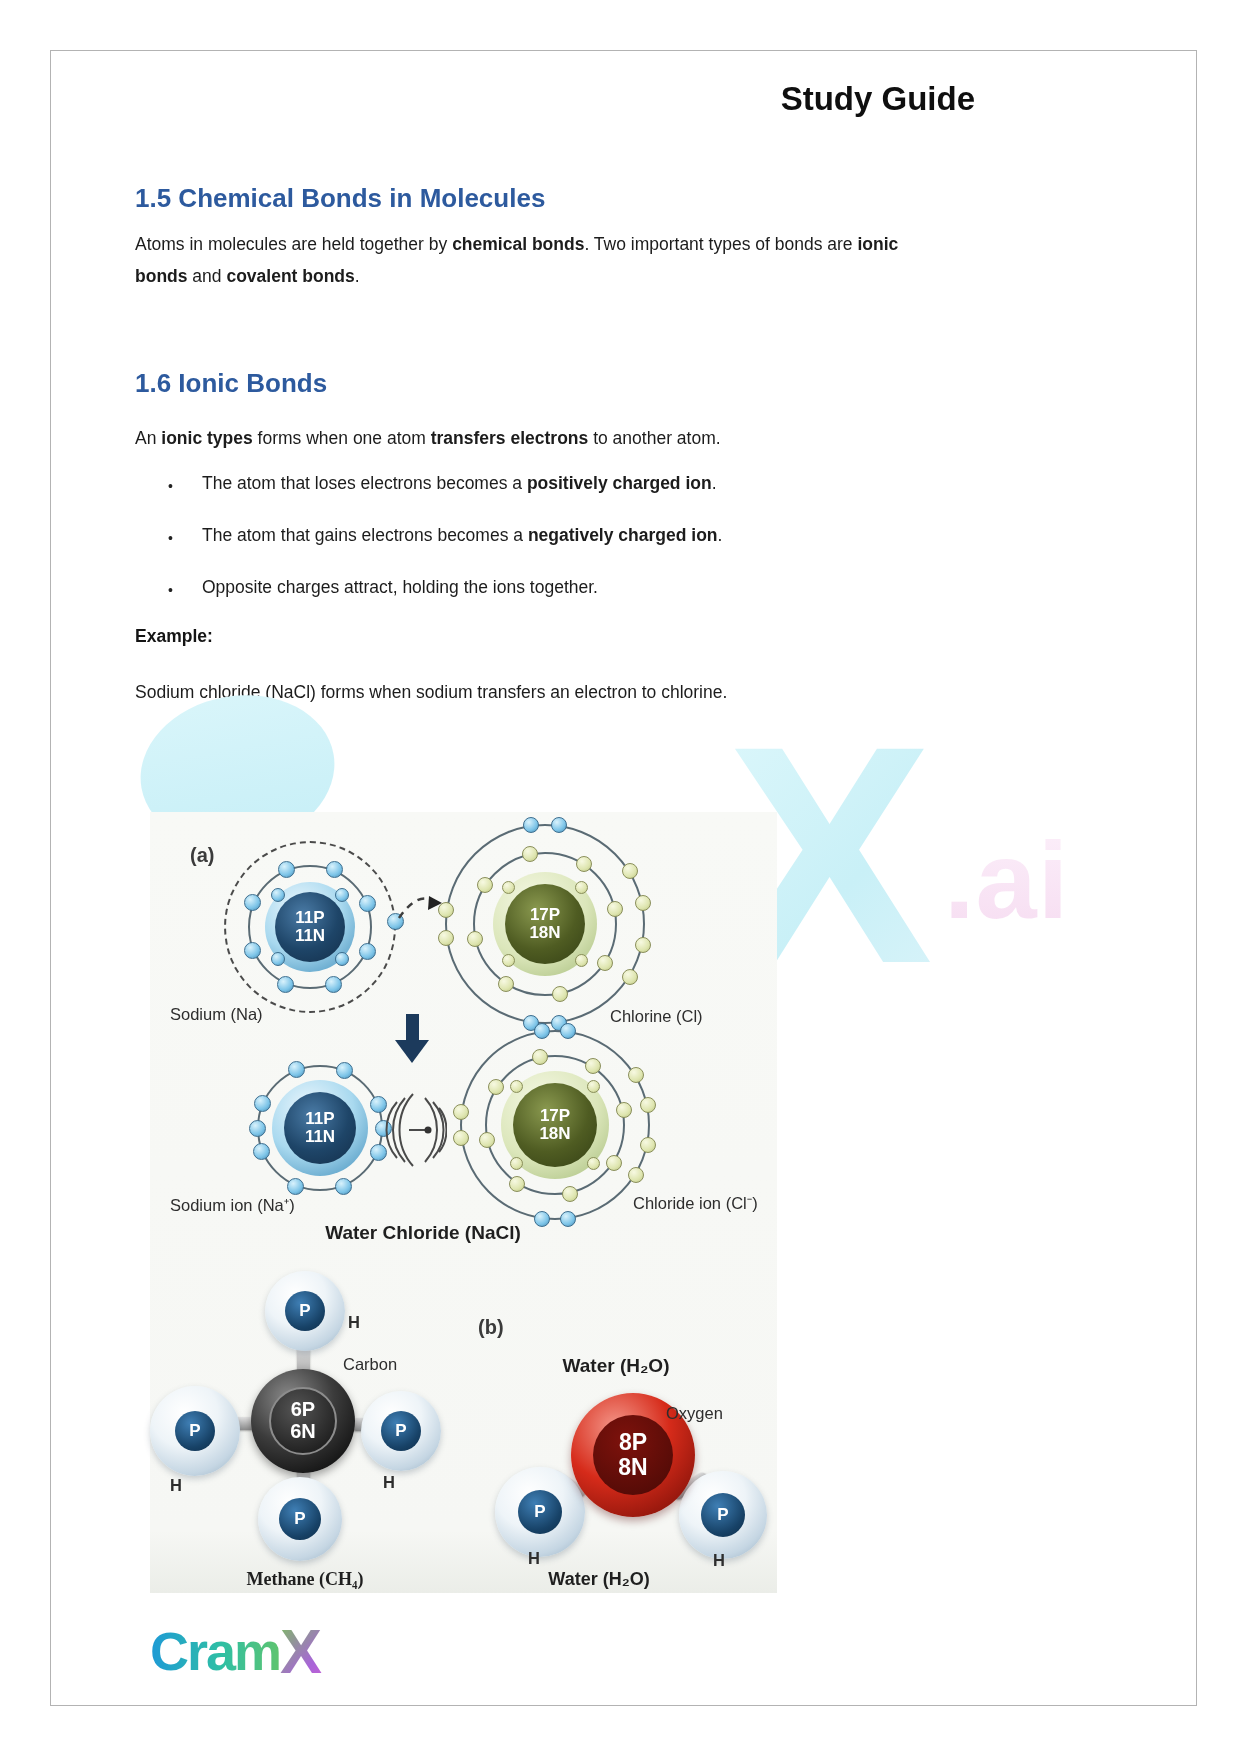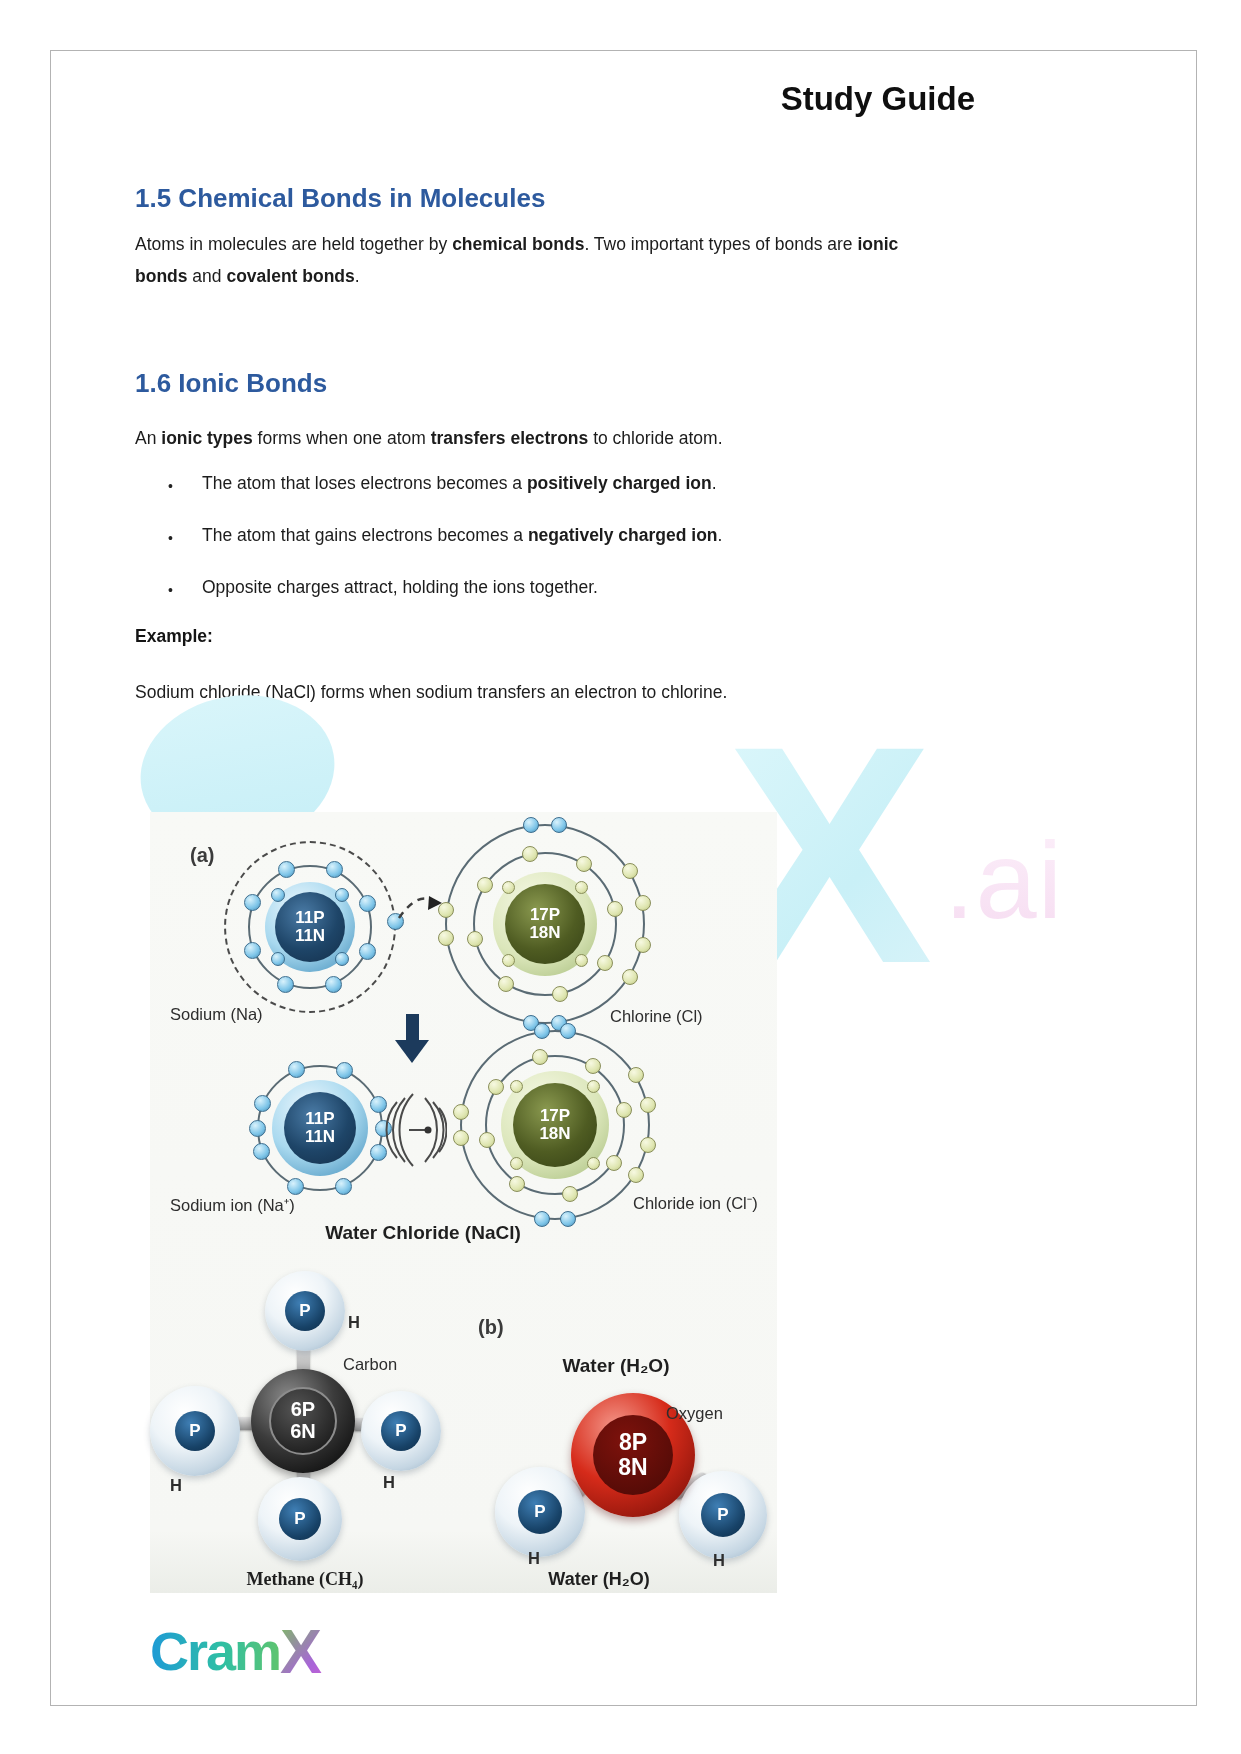--- a/index.html
+++ b/index.html
@@ -16,21 +16,21 @@
   .bullet{position:absolute;left:168px;width:780px;font-size:17.5px;line-height:24px;}
   .bmark{position:absolute;left:0;top:3px;font-size:14px;color:#222;}
   .btext{display:block;margin-left:34px;}
   .bold-line{position:absolute;left:135px;font-size:17.5px;font-weight:700;color:#141414;}
   strong{font-weight:700;}
 
   
   .wm-x{position:absolute;left:726px;top:712px;font-size:310px;font-weight:700;line-height:0.92;
         background:linear-gradient(135deg,#dcf7fb 0%,#c9f0f7 60%,#d8f3f9 100%);
         -webkit-background-clip:text;background-clip:text;color:transparent;z-index:1;}
-  .wm-ai{position:absolute;left:944px;top:816px;font-size:110px;font-weight:400;letter-spacing:1px;
+  .wm-ai{position:absolute;left:944px;top:816px;font-size:110px;font-weight:700;letter-spacing:1px;
         background:linear-gradient(180deg,#fcf0fa 0%,#f6dcf1 100%);
         -webkit-background-clip:text;background-clip:text;color:transparent;z-index:1;}
   .wm-c{position:absolute;left:140px;top:696px;width:195px;height:150px;border-radius:50%;
         background:linear-gradient(180deg,#d8f5fa,#c7eff7);transform:rotate(-10deg);z-index:1;}
 
   
   .figure{position:absolute;left:150px;top:812px;width:627px;height:781px;z-index:2;
           background:linear-gradient(180deg,#f8f9f6 0%,#f6f7f4 92%,#ebede8 100%);}
   .ring{position:absolute;border-radius:50%;border:2px solid #5a6b74;box-sizing:border-box;}
   .dash{border:2.5px dashed #4a4a4a;}
@@ -81,21 +81,21 @@
   <div class="wm-ai">.ai</div>
 
   <div class="pborder"></div>
 
   <div class="title">Study Guide</div>
 
   <div class="h2" style="top:183px;">1.5 Chemical Bonds in Molecules</div>
   <p class="body-p" style="top:228px;margin:0;"><span>Atoms in molecules are held together by </span><strong>chemical bonds</strong><span>. Two important types of bonds are </span><strong>ionic bonds</strong><span> and </span><strong>covalent bonds</strong><span>.</span></p>
 
   <div class="h2" style="top:368px;">1.6 Ionic Bonds</div>
-  <p class="body-p" style="top:422px;margin:0;"><span>An </span><strong>ionic types</strong><span> forms when one atom </span><strong>transfers electrons</strong><span> to chloride atom.</span></p>
+  <p class="body-p" style="top:422px;margin:0;"><span>An </span><strong>ionic types</strong><span> forms when one atom </span><strong>transfers electrons</strong><span> to another atom.</span></p>
 
   <div class="bullet" style="top:471px;">
     <span class="bmark">•</span>
     <span class="btext"><span>The atom that loses electrons becomes a </span><strong>positively charged ion</strong><span>.</span></span>
   </div>
   <div class="bullet" style="top:523px;">
     <span class="bmark">•</span>
     <span class="btext"><span>The atom that gains electrons becomes a </span><strong>negatively charged ion</strong><span>.</span></span>
   </div>
   <div class="bullet" style="top:575px;">

